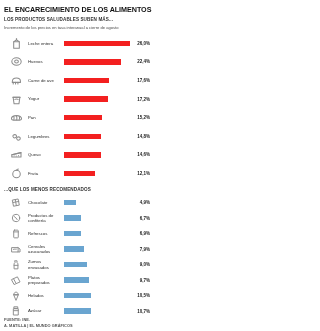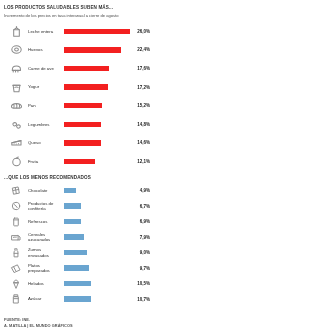--- a/index.html
+++ b/index.html
@@ -137,20 +137,21 @@
     stroke-linejoin: round;
     stroke-linecap: round;
   }
   .ico-dot { fill: #8c8c8c; stroke: none; }
 </style>
 </head>
 <body>
 
 <div class="page">
 
+  <div class="title">EL ENCARECIMIENTO DE LOS ALIMENTOS</div>
   <div class="subtitle">LOS PRODUCTOS SALUDABLES SUBEN MÁS...</div>
   <div class="standfirst">Incremento de los precios en tasa interanual a cierre de agosto</div>
 
   <div class="chart red">
 
     <div class="row">
       <div class="icon-cell">
         <svg width="15" height="15" viewBox="0 0 16 16">
             <g class="ico">
               <path d="M5 6.2 L8 4 L11 6.2 L11 13 L5 13 Z"></path>

